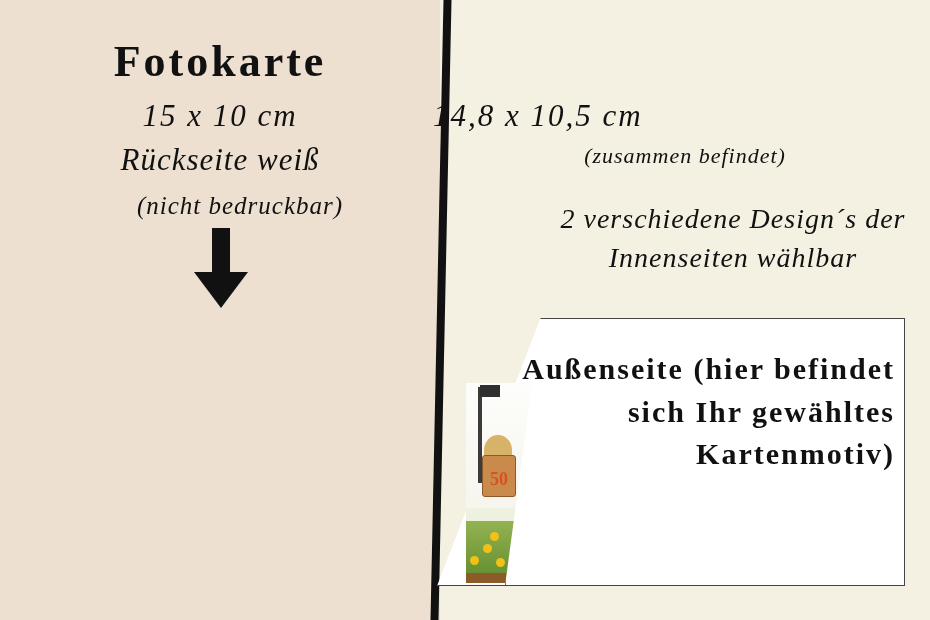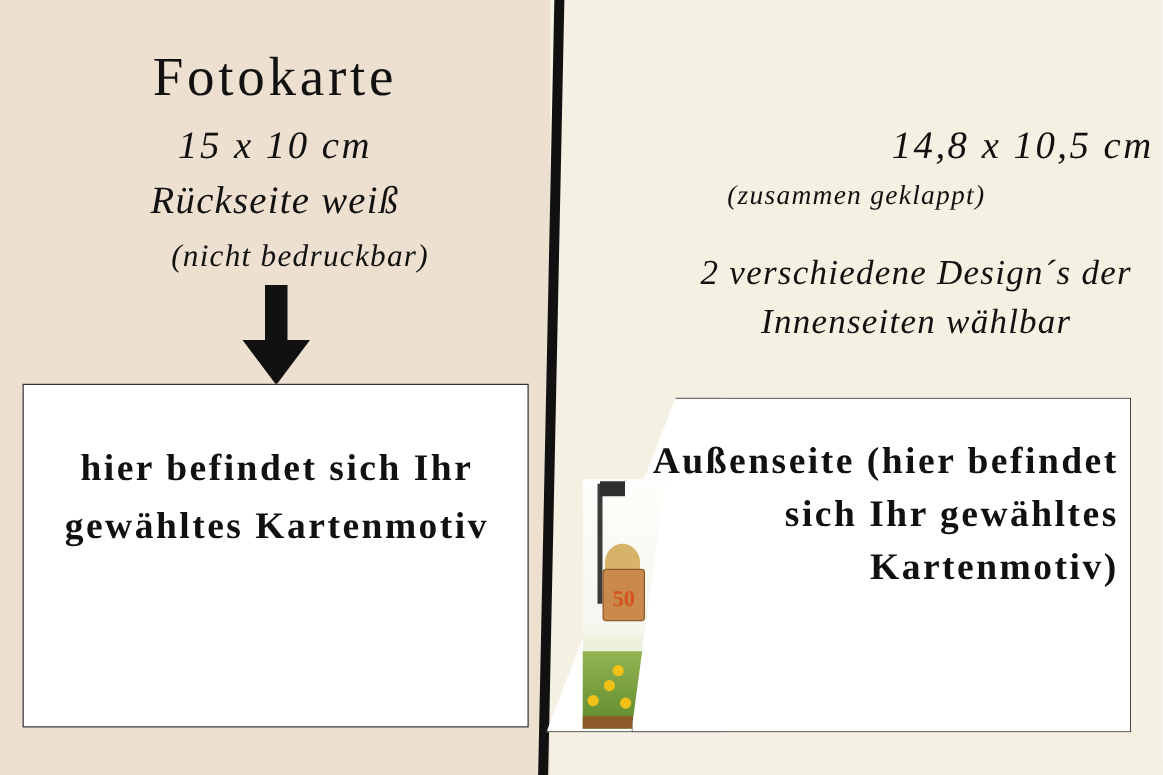--- a/index.html
+++ b/index.html
@@ -44,21 +44,21 @@
   }
 
   
   .left-title {
     position: absolute;
     left: 0;
     top: 36px;
     width: 440px;
     text-align: center;
     font-size: 44px;
-    font-weight: normal;
+    font-weight: bold;
     letter-spacing: 3px;
     color: #111;
     font-family: "Liberation Serif", serif;
   }
   .left-sub1 {
     position: absolute;
     left: 0;
     top: 98px;
     width: 440px;
     text-align: center;
@@ -130,21 +130,21 @@
     font-size: 46px;
     font-weight: bold;
     letter-spacing: 3px;
     color: #111;
   }
   .right-sub1 {
     position: absolute;
     left: 420px;
     top: 98px;
     width: 490px;
-    text-align: right;
+    text-align: left;
     font-size: 31px;
     font-style: italic;
     letter-spacing: 2px;
     color: #111;
     padding-left: 13px;
   }
   .right-sub2 {
     position: absolute;
     left: 440px;
     top: 143px;
@@ -318,26 +318,23 @@
 
   <div class="left-title">Fotokarte</div>
   <div class="left-sub1">15 x 10 cm</div>
   <div class="left-sub2">Rückseite weiß</div>
   <div class="left-sub3">(nicht bedruckbar)</div>
 
   <svg class="arrow" viewBox="0 0 70 80">
     <polygon points="26,0 44,0 44,44 62,44 35,80 8,44 26,44" fill="#111111"></polygon>
   </svg>
 
-  <div class="card-left">
-    <div class="card-left-text">hier befindet sich Ihr gewähltes Kartenmotiv</div>
-  </div>
 
   <div class="right-sub1">14,8 x 10,5 cm</div>
-  <div class="right-sub2">(zusammen geklappt)</div>
+  <div class="right-sub2">(zusammen befindet)</div>
   <div class="right-sub3">2 verschiedene Design´s der Innenseiten wählbar</div>
 
   <div class="tent-back">
     <div class="tent-back-inner"></div>
   </div>
 
   <div class="motif">
     <div class="motif-sky"></div>
     <div class="motif-grass"></div>
     <div class="motif-base"></div>

